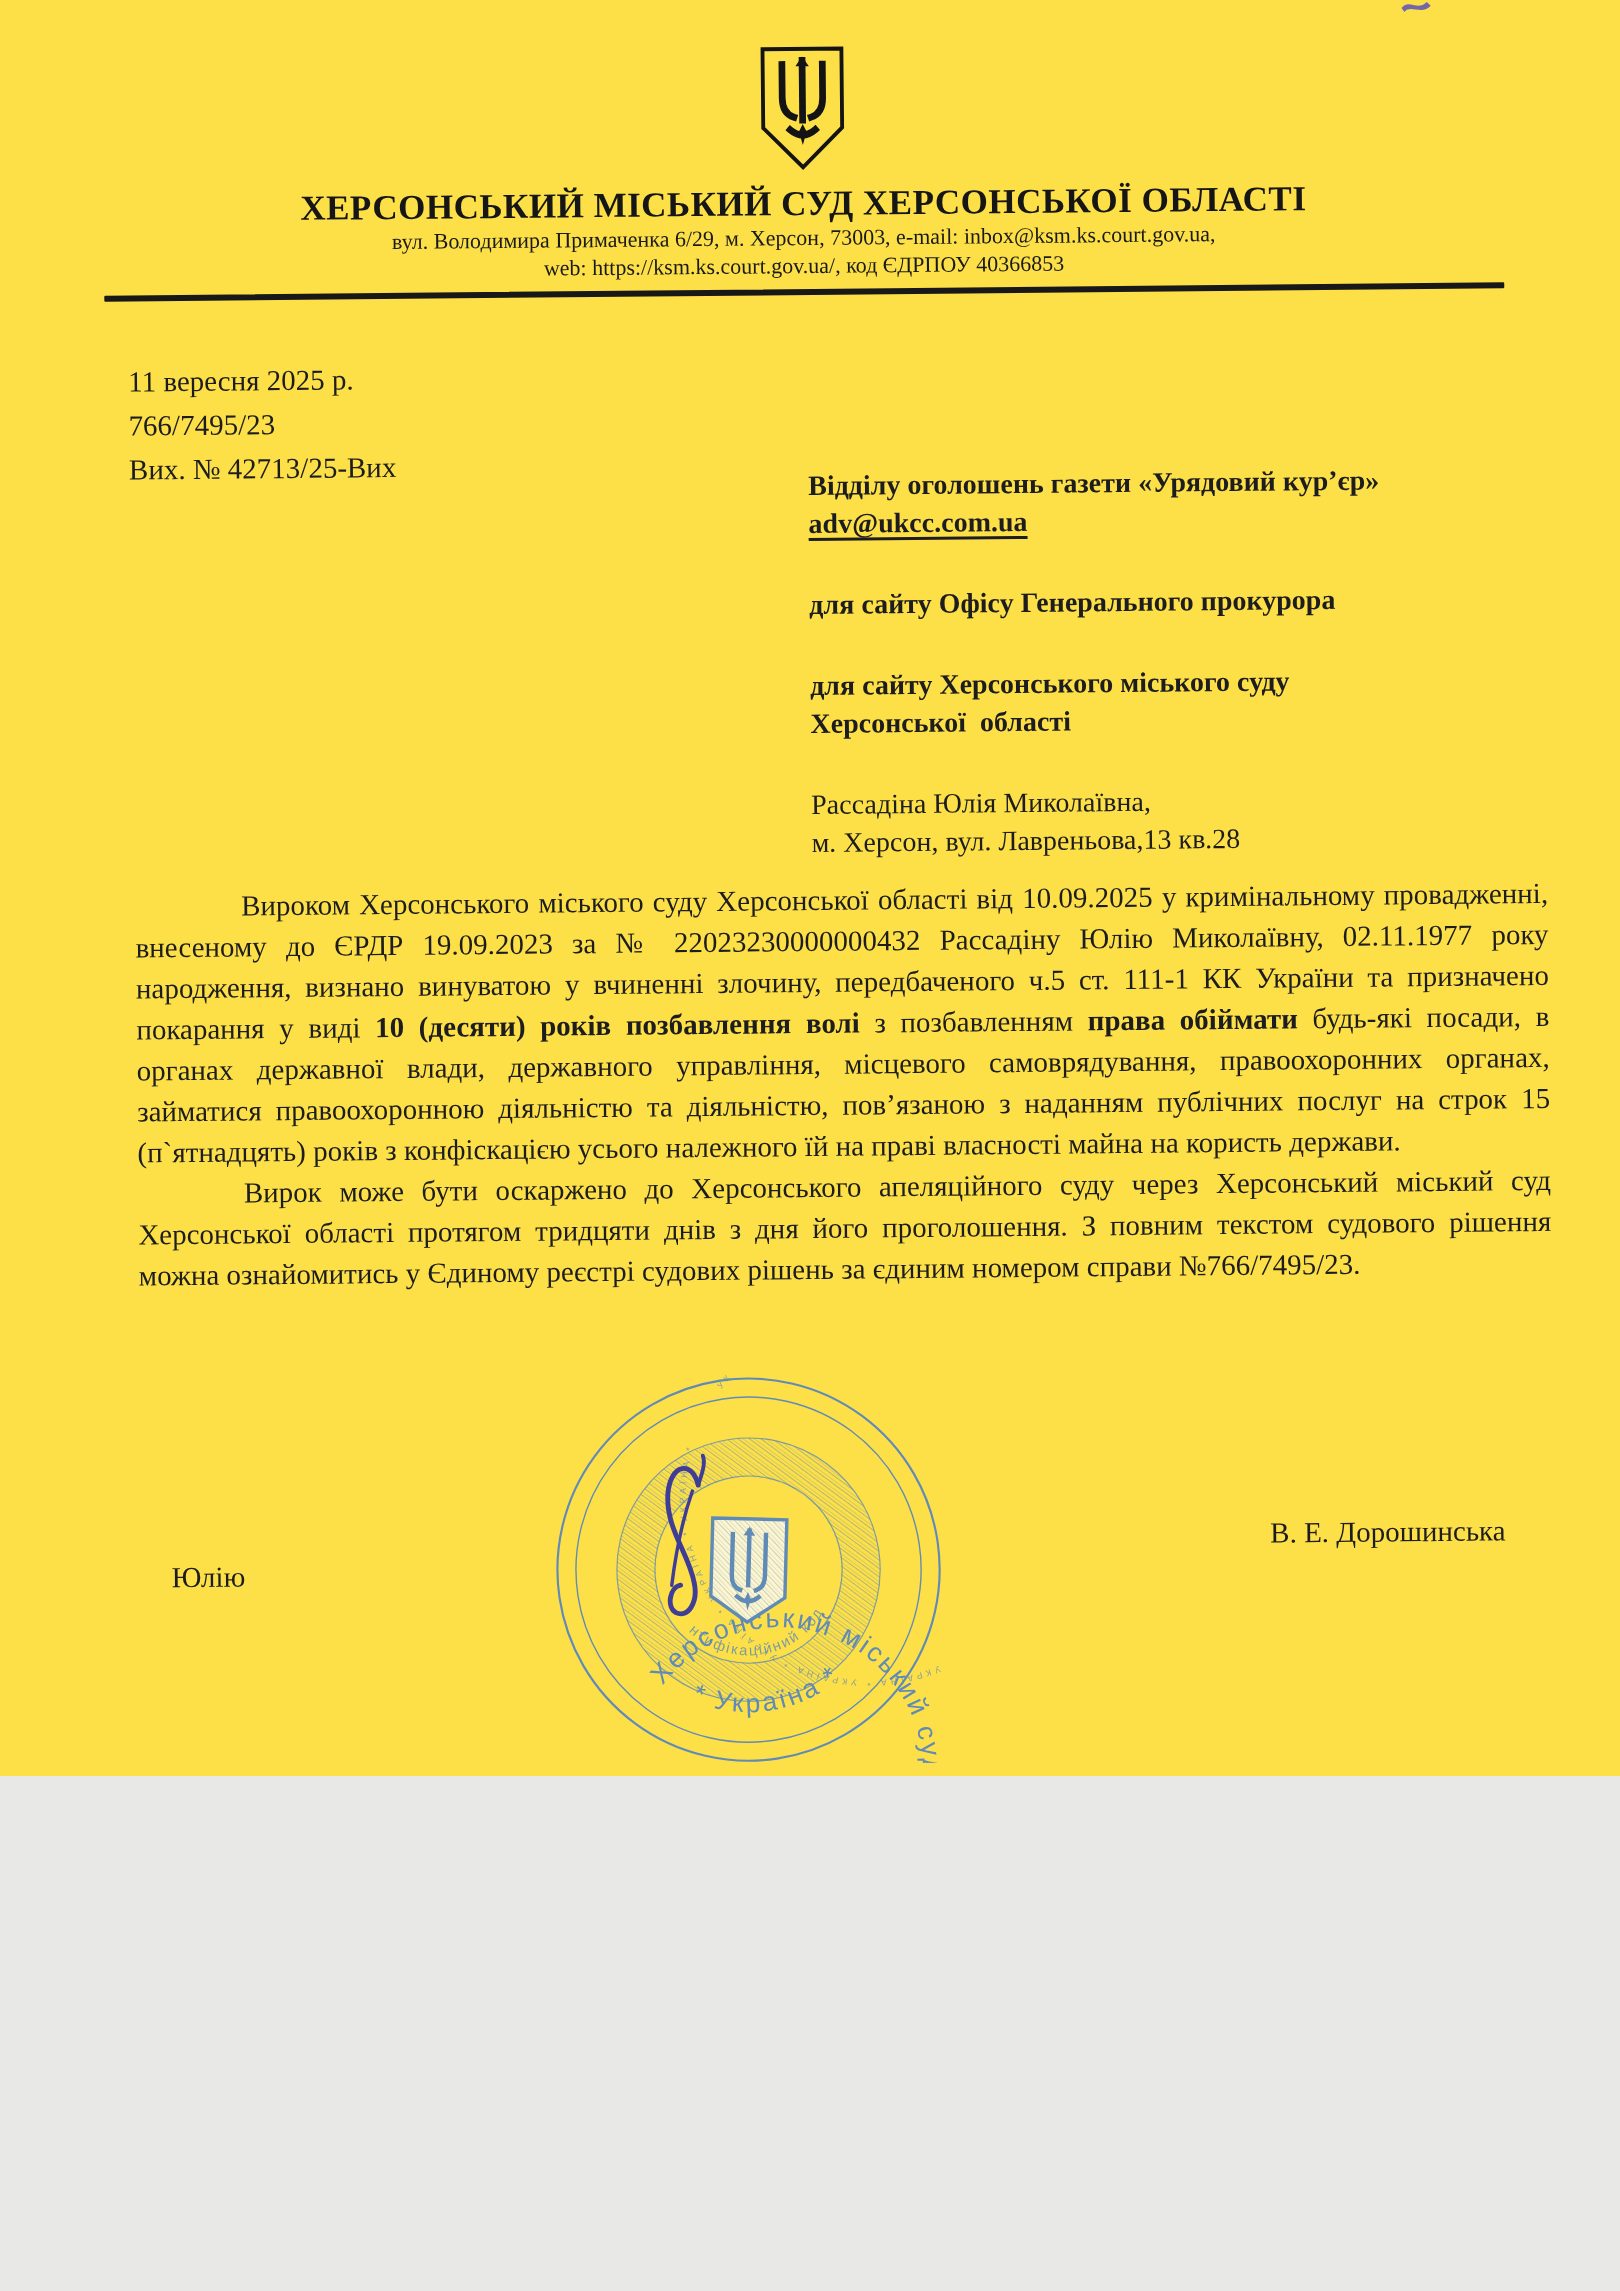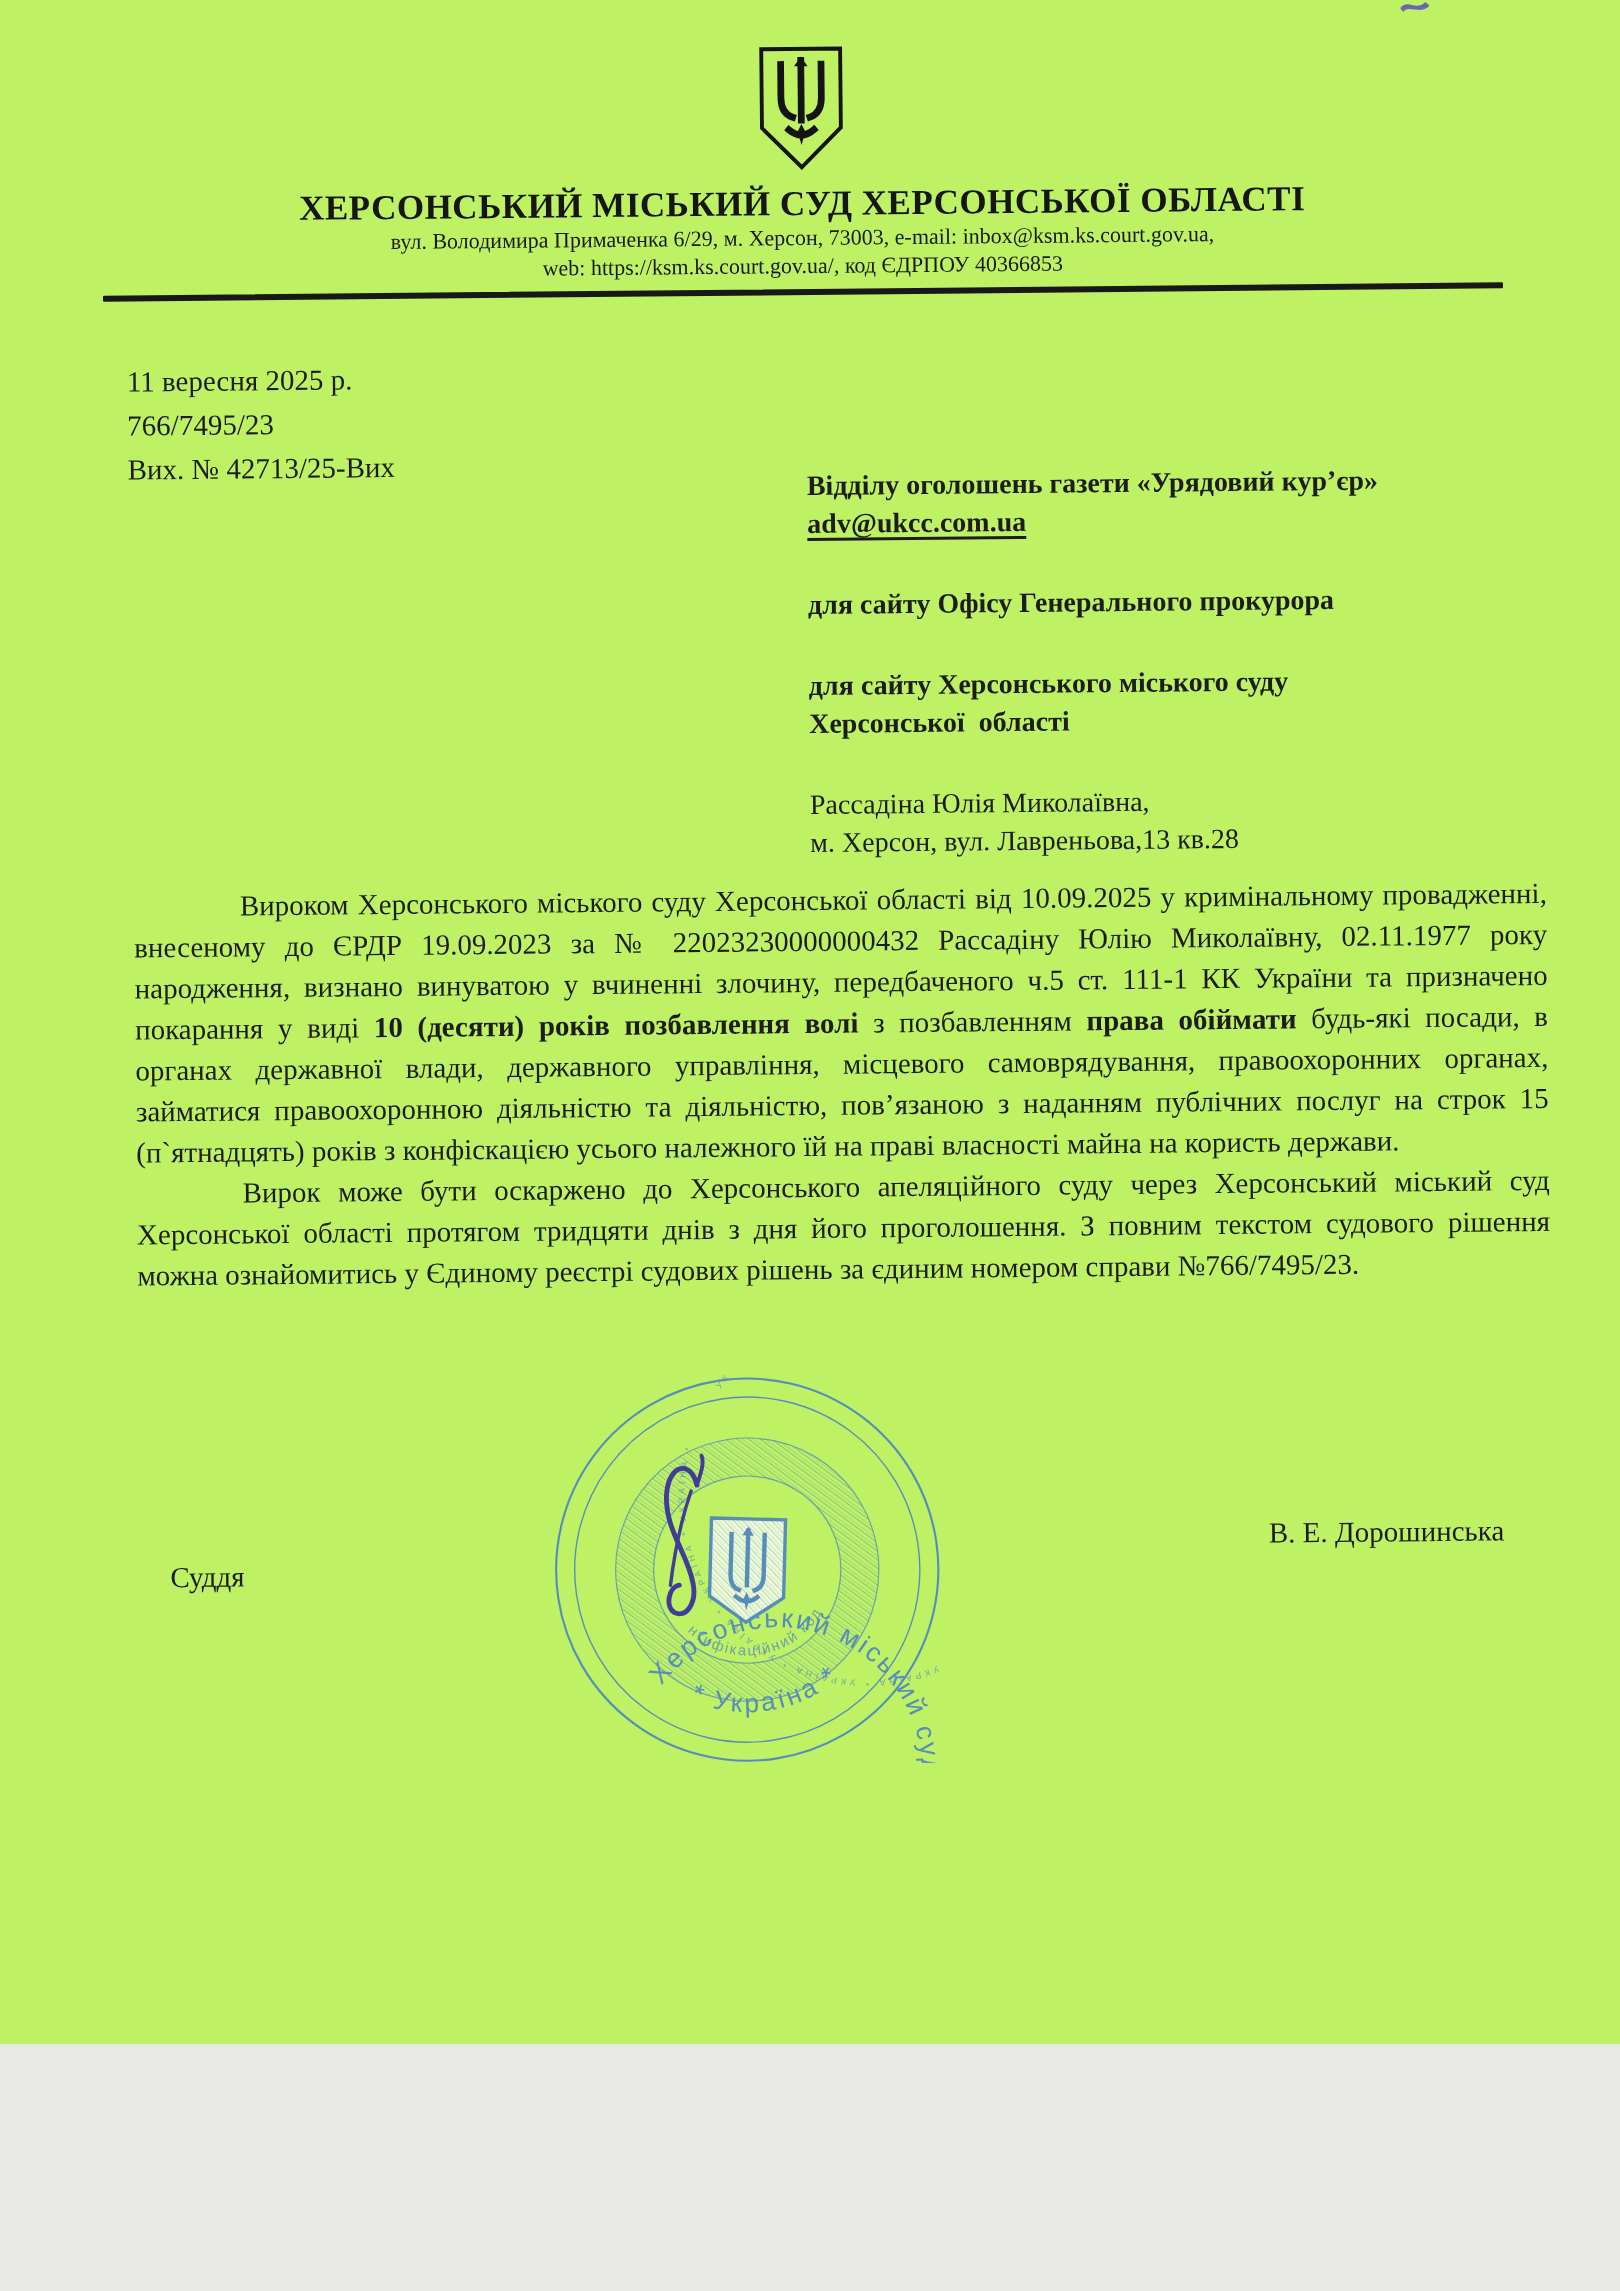--- a/index.html
+++ b/index.html
@@ -1,18 +1,18 @@
 <!DOCTYPE html>
 <html lang="uk"><head>
 <meta charset="utf-8">
 <style>
   html,body{margin:0;padding:0;background:#e8e8e6;}
   .page{
-    position:relative;width:1620px;height:2044px;margin:0 auto;
-    background:#bef264;overflow:hidden;color:#1d1d1f;
+    position:relative;width:1620px;height:1776px;margin:0 auto;
+    background:#fde047;overflow:hidden;color:#1d1d1f;
     font-family:"Liberation Serif", serif;
   }
   .rot{position:absolute;inset:0;transform:rotate(-0.55deg);}
   
   .header{position:absolute;top:45px;left:0;width:100%;text-align:center;}
   .emblem{width:114px;height:127px;display:inline-block;}
   .title{margin:7.8px 0 0;font-size:35px;font-weight:700;letter-spacing:0.5px;color:#161616;}
   .addr{font-size:22px;line-height:28px;color:#1a1a1a;}
   .rule{margin:8.8px auto 0;width:1400px;height:6.9px;background:#181818;border-radius:1px;}
   
@@ -78,21 +78,21 @@
 Херсонської  області</div>
         <div class="recip">Рассадіна Юлія Миколаївна,
 м. Херсон, вул. Лавреньова,13 кв.28</div>
       </div>
 
     <div class="bodytext">
         <p><span>Вироком Херсонського міського суду Херсонської області від 10.09.2025 у кримінальному провадженні, внесеному до ЄРДР 19.09.2023 за № 22023230000000432 Рассадіну Юлію Миколаївну, 02.11.1977 року народження, визнано винуватою у вчиненні злочину, передбаченого ч.5 ст. 111-1 КК України та призначено покарання у виді </span><span style="font-weight: 700;">10 (десяти) років позбавлення волі</span><span> з позбавленням </span><span style="font-weight: 700;">права обіймати</span><span> будь-які посади, в органах державної влади, державного управління, місцевого самоврядування, правоохоронних органах, займатися правоохоронною діяльністю та діяльністю, пов’язаною з наданням публічних послуг  на строк 15 (п`ятнадцять) років з конфіскацією усього належного їй на праві власності майна на користь держави.</span></p>
         <p><span>Вирок може бути оскаржено до Херсонського апеляційного суду через Херсонський міський суд Херсонської області протягом тридцяти днів з дня його проголошення. З повним текстом судового рішення можна ознайомитись у Єдиному реєстрі судових рішень за єдиним номером справи №766/7495/23.</span></p>
       </div>
 
-    <div class="judge">Суддя</div>
+    <div class="judge">Юлію</div>
     <div class="name">В. Е. Дорошинська</div>
 
     <svg class="stamp" viewBox="0 0 400 400" aria-hidden="true">
       <defs>
         <pattern id="hp" width="7" height="7" patternUnits="userSpaceOnUse" patternTransform="rotate(45)">
           <path d="M0,0 H7 M0,3.5 H7" stroke="currentColor" stroke-width="1"></path>
         </pattern>
         <path id="pOuter" d="M95.3,304.7 A148,148 0 1 1 95.2,304.8"></path>
         <path id="pBottom" d="M116,319.6 A146,146 0 0 0 284,319.6"></path>
         <path id="pInner" d="M132.6,256.6 A88,88 0 0 0 267.4,256.6"></path>

